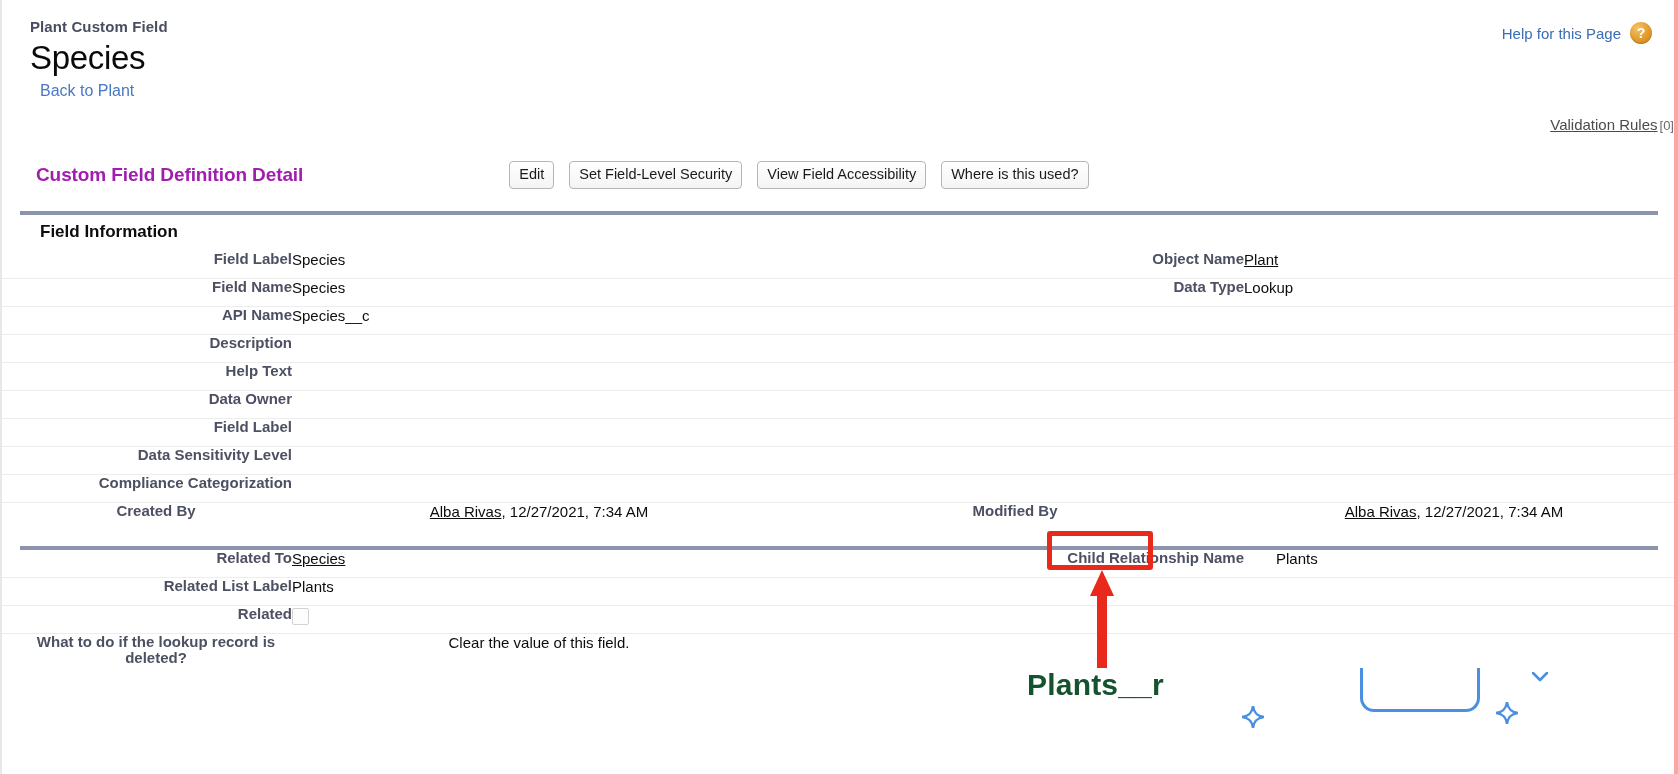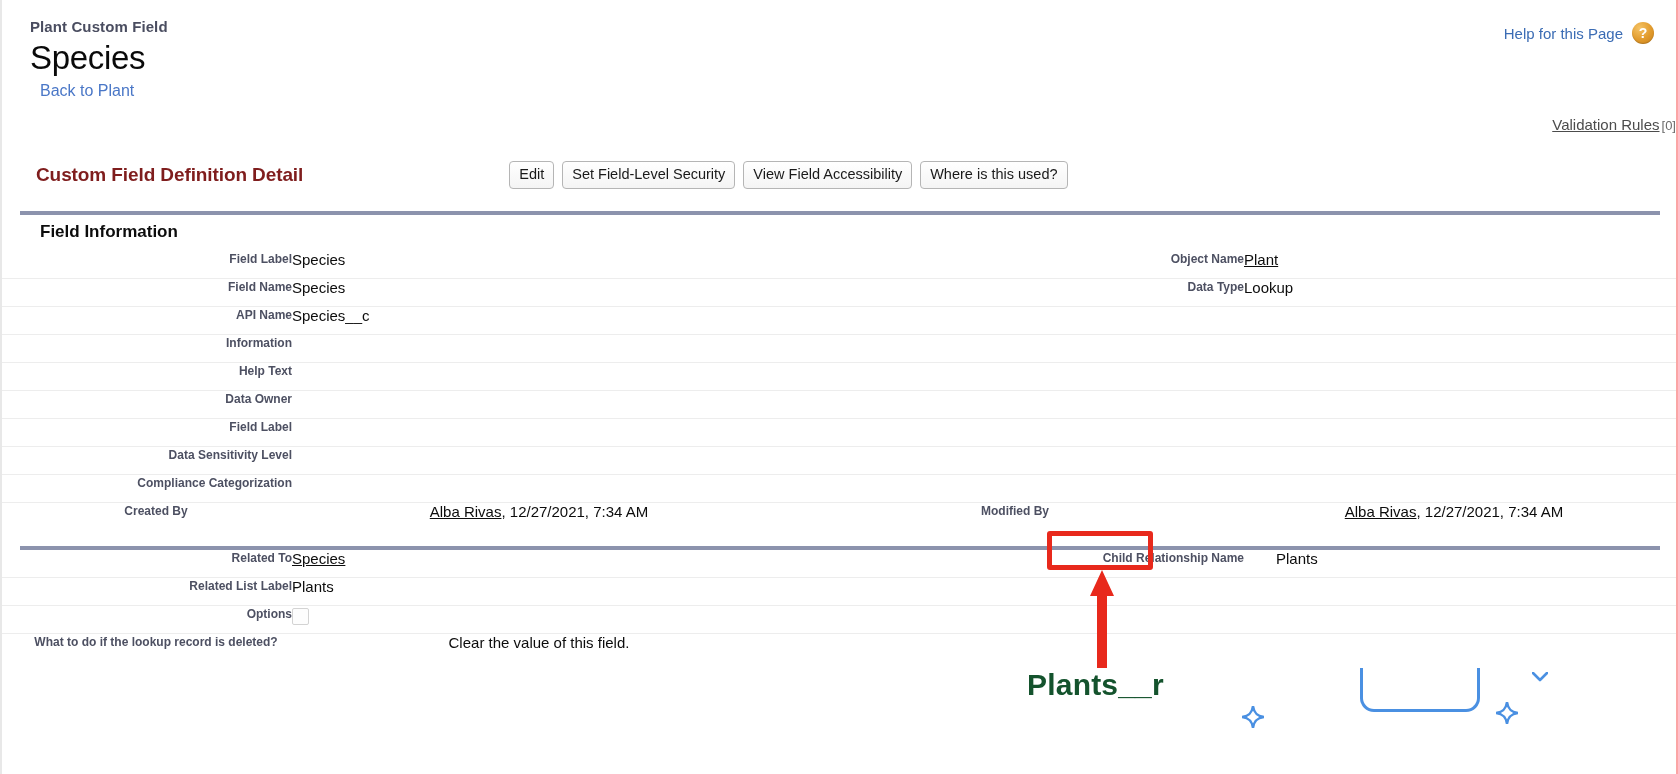--- a/index.html
+++ b/index.html
@@ -16,21 +16,21 @@
     position: relative;
   }
 
   
   #page {
     position: relative;
     width: 1678px;
     height: 774px;
     box-sizing: border-box;
     border-left: 2px solid #e8e8e8;
-    border-right: 2px solid #fca5a5;
+    border-right: 4px solid #fca5a5;
     background: #fff;
     overflow: hidden;
   }
 
   
   .hdr {
     position: relative;
     padding: 18px 0 0 28px;
   }
   .hdr-eyebrow {
@@ -110,26 +110,26 @@
     display: flex;
     align-items: center;
     margin-top: 22px;
     padding-left: 34px;
     padding-right: 20px;
     height: 40px;
   }
   .detail-heading {
     font-size: 19px;
     font-weight: bold;
-    color: #7f1d1d;
+    color: #a21caf;
     letter-spacing: -.1px;
   }
   .btn-group {
     display: flex;
-    gap: 8px;
+    gap: 15px;
     margin-left: 206px;
   }
   .btn {
     font-family: "Liberation Sans", sans-serif;
     font-size: 14.5px;
     color: #1a1a1a;
     background: linear-gradient(to bottom, #ffffff 0%, #f4f4f4 100%);
     border: 1px solid #b5b5b5;
     border-radius: 4px;
     padding: 5px 9px 6px;
@@ -164,21 +164,21 @@
     padding: 0;
   }
   tr.drow > td {
     border-bottom: 1px solid #ededed;
     height: 27px;
   }
   tr.drow.nb > td { border-bottom: none; text-align: center; }
 
   .lbl {
     text-align: right;
-    font-size: 12px;
+    font-size: 15px;
     font-weight: bold;
     color: #4d5062;
     padding: 6px 11px 7px 0;
     line-height: 16px;
     white-space: normal;
   }
   .val {
     font-size: 15px;
     color: #0c0c0c;
     padding: 5px 0 7px 6px;
@@ -330,21 +330,21 @@
         <tr class="drow">
           <td></td>
           <td class="lbl">API Name</td>
           <td class="val">Species__c</td>
           <td class="lbl"></td>
           <td class="val"></td>
           <td></td>
         </tr>
         <tr class="drow">
           <td></td>
-          <td class="lbl">Information</td>
+          <td class="lbl">Description</td>
           <td class="val"></td>
           <td class="lbl"></td>
           <td class="val"></td>
           <td></td>
         </tr>
         <tr class="drow">
           <td></td>
           <td class="lbl">Help Text</td>
           <td class="val"></td>
           <td class="lbl"></td>
@@ -419,21 +419,21 @@
         <tr class="drow">
           <td></td>
           <td class="lbl">Related List Label</td>
           <td class="val">Plants</td>
           <td class="lbl"></td>
           <td class="val"></td>
           <td></td>
         </tr>
         <tr class="drow">
           <td></td>
-          <td class="lbl">Options</td>
+          <td class="lbl">Related</td>
           <td class="val"><span class="checkbox-ro"></span></td>
           <td class="lbl"></td>
           <td class="val"></td>
           <td></td>
         </tr>
         <tr class="drow nb">
           <td></td>
           <td class="lbl">What to do if the lookup record is deleted?</td>
           <td class="val">Clear the value of this field.</td>
           <td class="lbl"></td>

